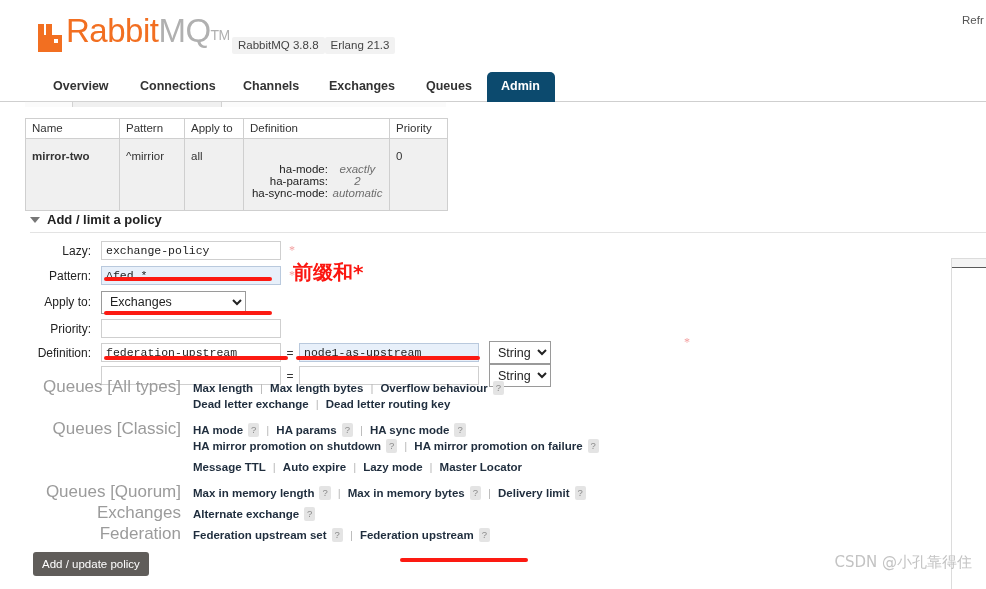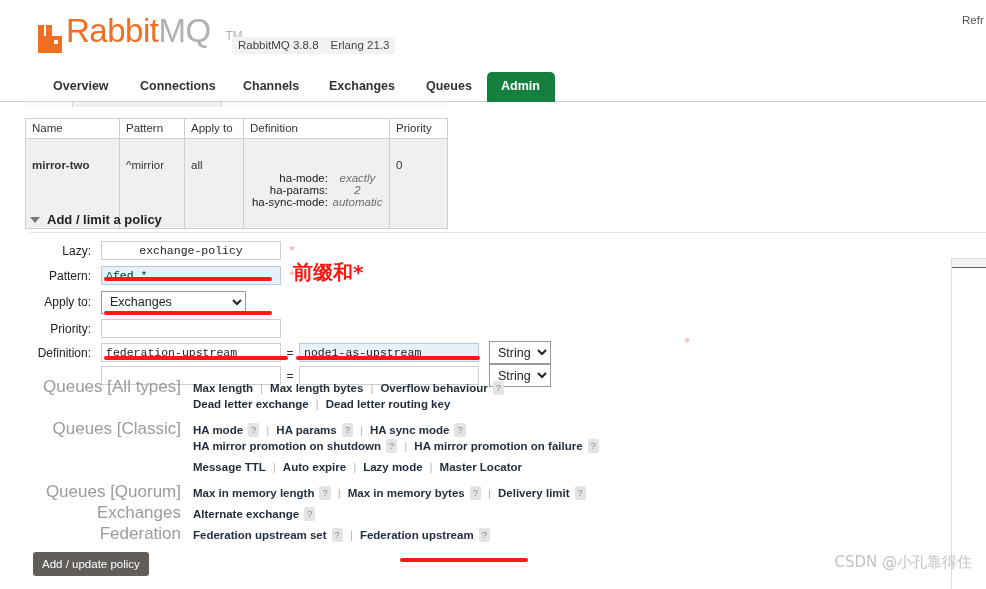--- a/index.html
+++ b/index.html
@@ -56,22 +56,22 @@
   .logo-text {
     font-size: 33px;
     line-height: 30px;
     font-weight: 400;
     letter-spacing: -0.5px;
   }
   .logo-rabbit { color: #f26f21; }
   .logo-mq { color: #b0b0b0; }
   .logo-tm {
     color: #b0b0b0;
-    font-size: 12px;
-    margin-left: 15px;
+    font-size: 14px;
+    margin-left: 0;
     position: relative;
     top: -2px;
   }
   .version-badges {
     position: absolute;
     left: 232px; top: 37px;
     display: flex;
   }
   .badge {
     background: #f2f2f2;
@@ -103,21 +103,21 @@
     top: 2px;
     height: 30px;
     padding: 7px 15px 0 15px;
     font-size: 12.5px;
     font-weight: bold;
     color: #333;
     cursor: pointer;
     white-space: nowrap;
   }
   .tab.active {
-    background: #15803d;
+    background: #0c4a6e;
     color: #ffffff;
     border-radius: 5px 5px 0 0;
     padding-left: 14px;
   }
 
   
   .partial-top {
     position: absolute;
     left: 25px; top: 101px;
     width: 421px; height: 6px;
@@ -145,21 +145,21 @@
     border: 1px solid #cfcfcf;
     font-weight: normal;
     color: #333;
     text-align: left;
     padding: 3px 6px 4px 6px;
     vertical-align: top;
   }
   .policies-table td {
     background: #f0f0f0;
     border: 1px solid #cfcfcf;
-    padding: 20px 6px;
+    padding: 11px 6px;
     vertical-align: top;
     color: #333;
     height: 62px;
   }
   .col-name  { width: 94px; }
   .col-pat   { width: 65px; }
   .col-apply { width: 59px; }
   .col-def   { width: 146px; }
   .col-prio  { width: 58px; }
   .cell-name { font-weight: bold; color: #222; }
@@ -234,21 +234,21 @@
     font-size: 11.5px;
     color: #222;
     padding: 2px 4px;
     height: 19px;
     outline: none;
   }
   input.tin.focused {
     background: #e8f0fa;
     border: 1px solid #b9c9dd;
   }
-  .w-name { width: 180px; text-align: center; }
+  .w-name { width: 180px; }
   .w-pat  { width: 180px; }
   .w-prio { width: 180px; }
   .w-defk { width: 180px; }
   .w-defv { width: 180px; }
   .req-star {
     color: #f3a0a0;
     font-size: 12px;
     margin-left: 8px;
     font-family: "Liberation Serif", serif;
   }

